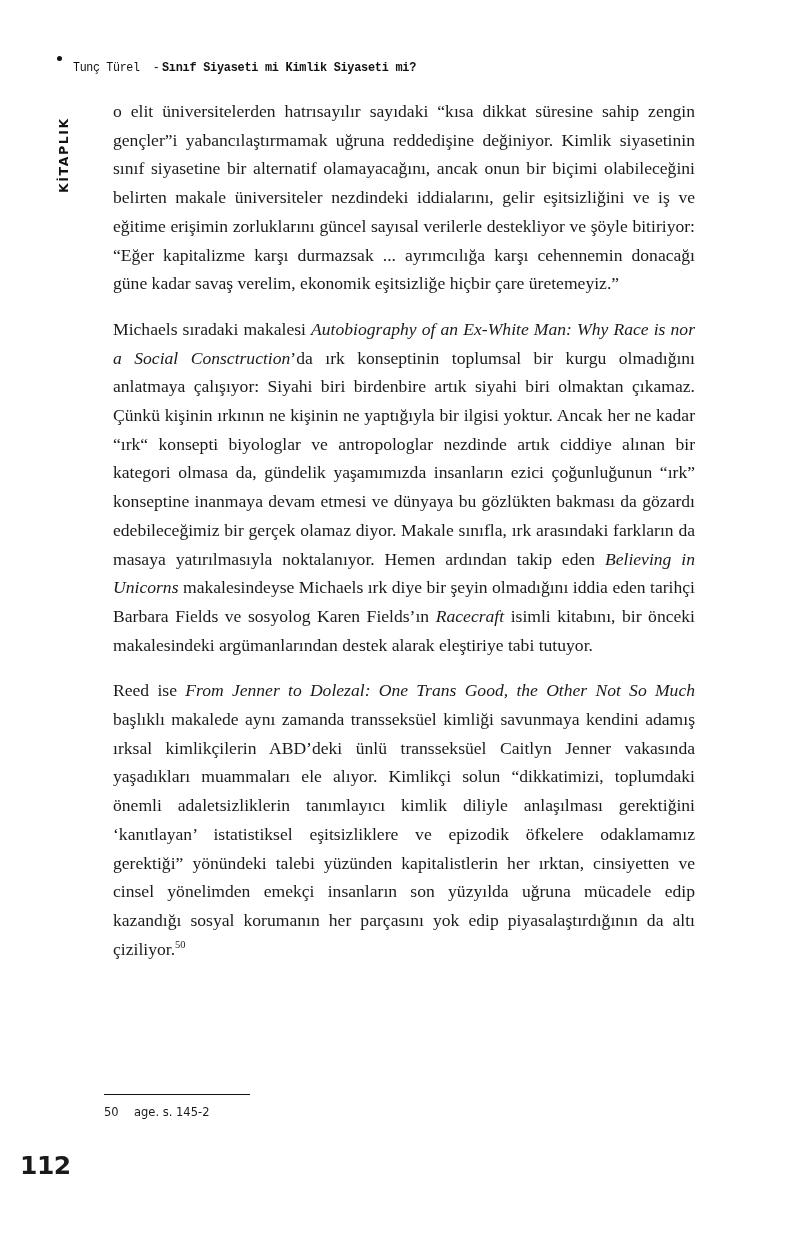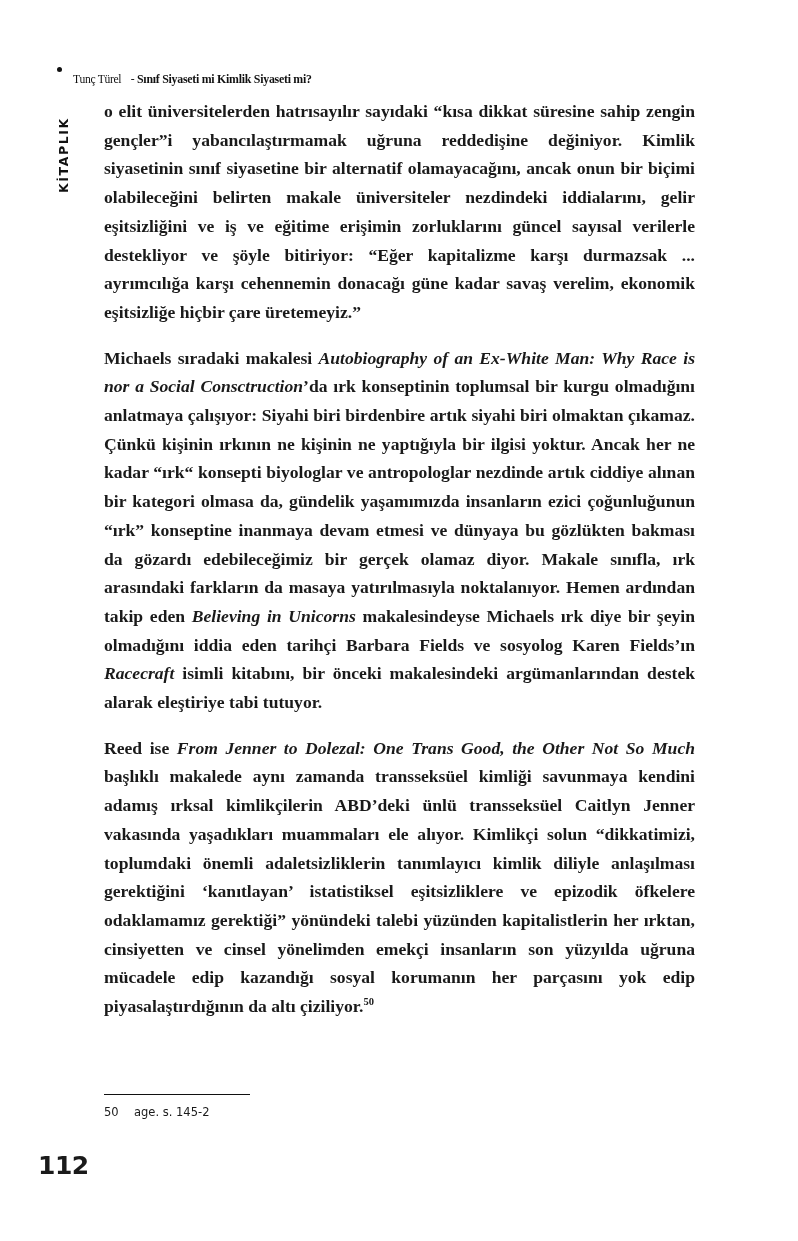--- a/index.html
+++ b/index.html
@@ -19,22 +19,21 @@
   }
 
   
   .running-head {
     position: absolute;
     left: 57px;
     top: 60px;
     display: flex;
     align-items: flex-start;
     white-space: nowrap;
-    font-family: Liberation Serif, serif;
-    margin-top: 11px;
+    font-family: Liberation Mono, monospace;
   }
   .rh-bullet {
     width: 5px;
     height: 5px;
     border-radius: 50%;
     background: #111111;
     margin-right: 11px;
     position: relative;
     top: -4px;
     flex: 0 0 auto;
@@ -88,28 +87,27 @@
   }
 
   
   .text-column {
     position: absolute;
     left: 104px;
     top: 97px;
     width: 591px;
   }
   .para {
-    margin: 0 0 17px 0;
+    margin: 0 0 17px 9px;
     text-align: justify;
     text-justify: inter-word;
     font-size: 17.6px;
     line-height: 28.7px;
     color: #1a1a1a;
     hyphens: manual;
-    font-weight: bold;
   }
   .para:last-child { margin-bottom: 0; }
   .para i, .para em {
     font-style: italic;
   }
   .fn-ref {
     font-size: 10.5px;
     vertical-align: super;
     line-height: 0;
   }
@@ -137,21 +135,21 @@
   }
   .fn-num {
     width: 30px;
     flex: 0 0 auto;
   }
   .fn-text { flex: 1 1 auto; }
 
   
   .folio {
     position: absolute;
-    left: 38px;
+    left: 20px;
     top: 1151px;
     font-family: "DejaVu Sans", "Liberation Sans", sans-serif;
     font-size: 25px;
     font-weight: 700;
     letter-spacing: -0.5px;
     color: #1a1a1a;
   }
 </style>
 </head>
 <body>

